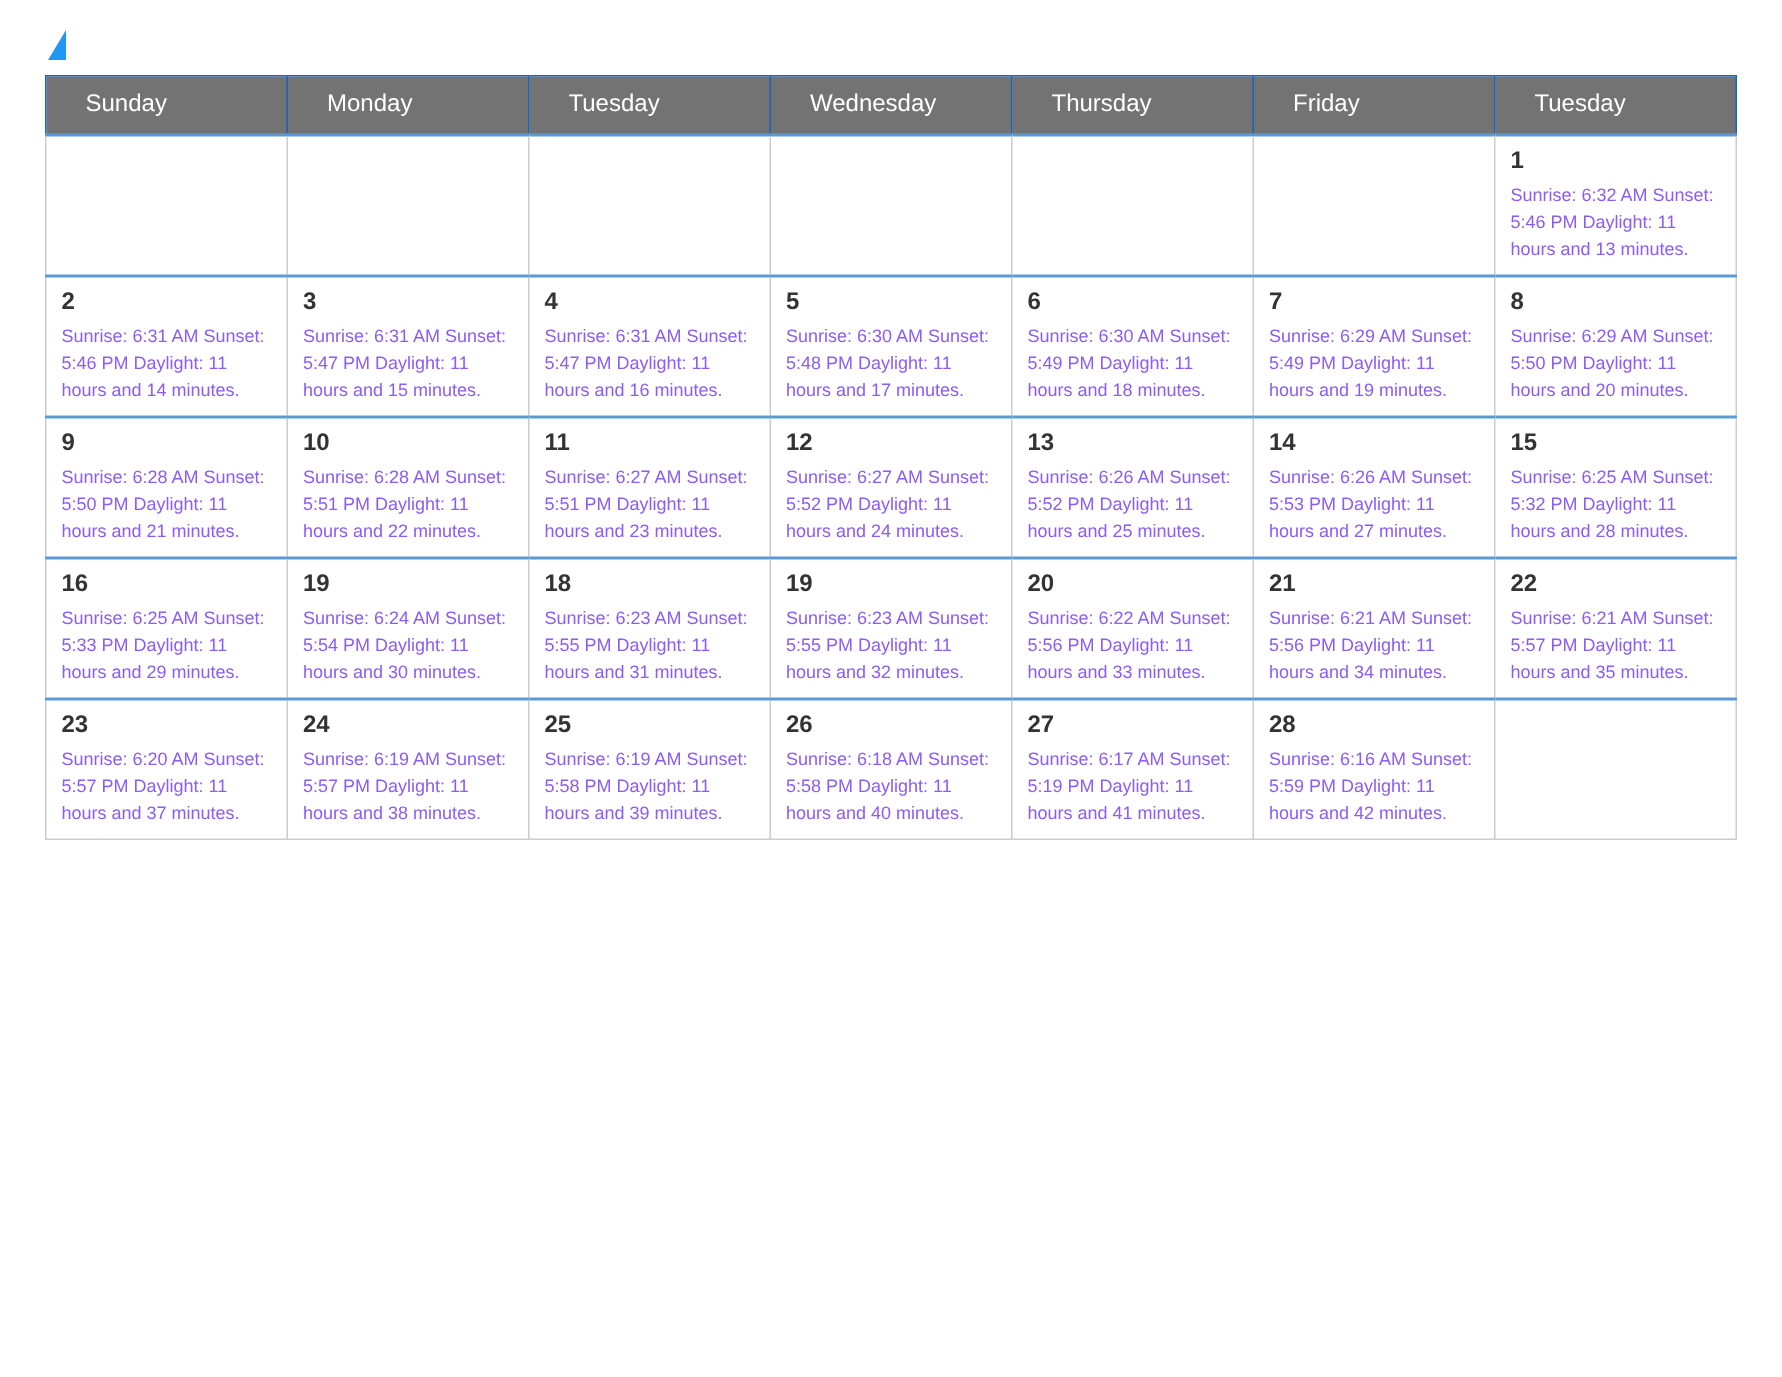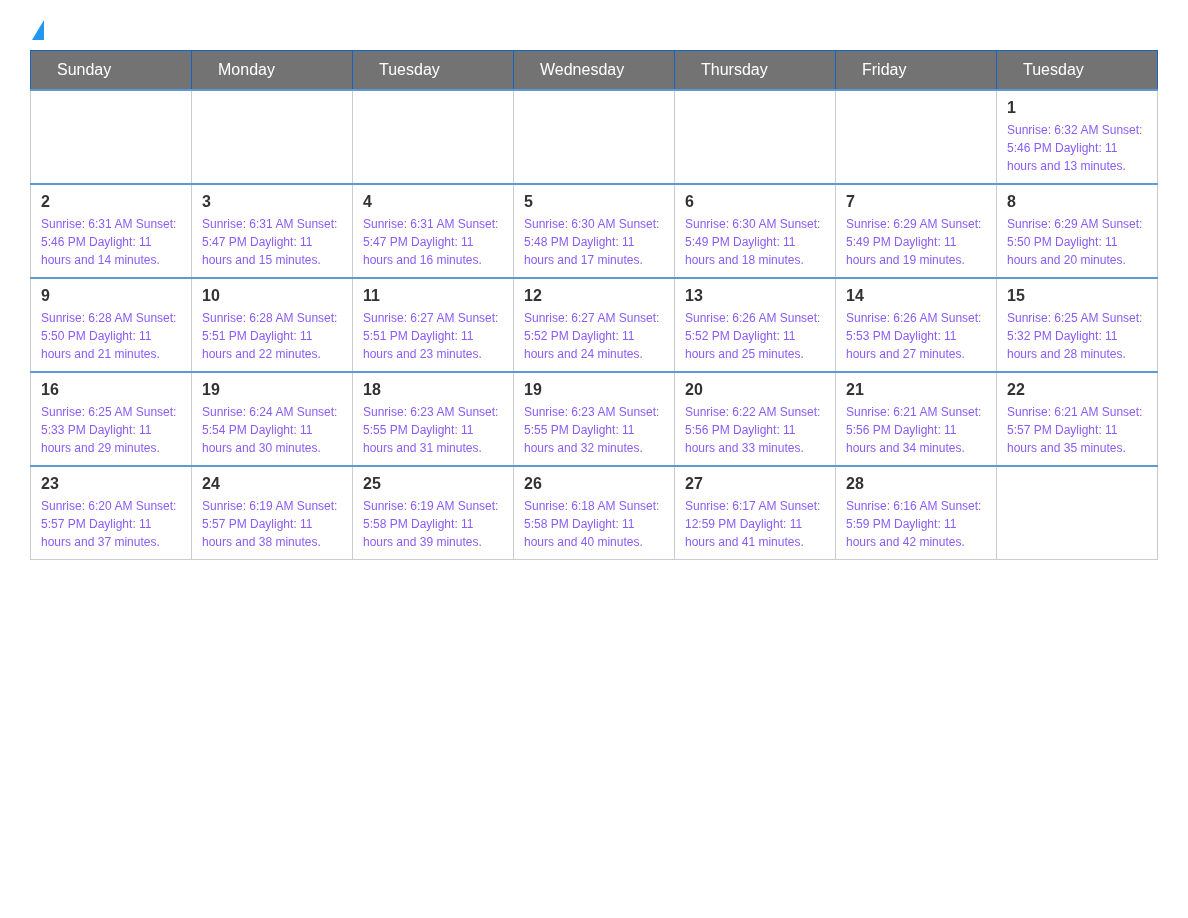--- a/index.html
+++ b/index.html
@@ -291,21 +291,21 @@
         </td>
         <td>
           <span class="day-number">26</span>
           <div class="day-info">Sunrise: 6:18 AM
 Sunset: 5:58 PM
 Daylight: 11 hours and 40 minutes.</div>
         </td>
         <td>
           <span class="day-number">27</span>
           <div class="day-info">Sunrise: 6:17 AM
-Sunset: 12:59 PM
+Sunset: 5:19 PM
 Daylight: 11 hours and 41 minutes.</div>
         </td>
         <td>
           <span class="day-number">28</span>
           <div class="day-info">Sunrise: 6:16 AM
 Sunset: 5:59 PM
 Daylight: 11 hours and 42 minutes.</div>
         </td>
         <td class="empty-cell"></td>
       </tr>

